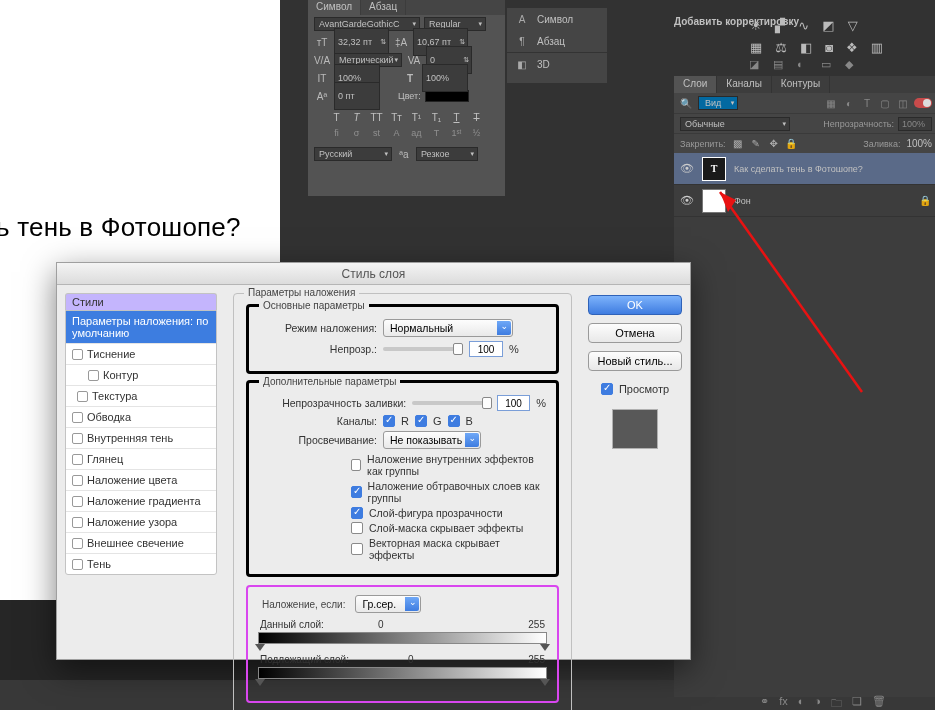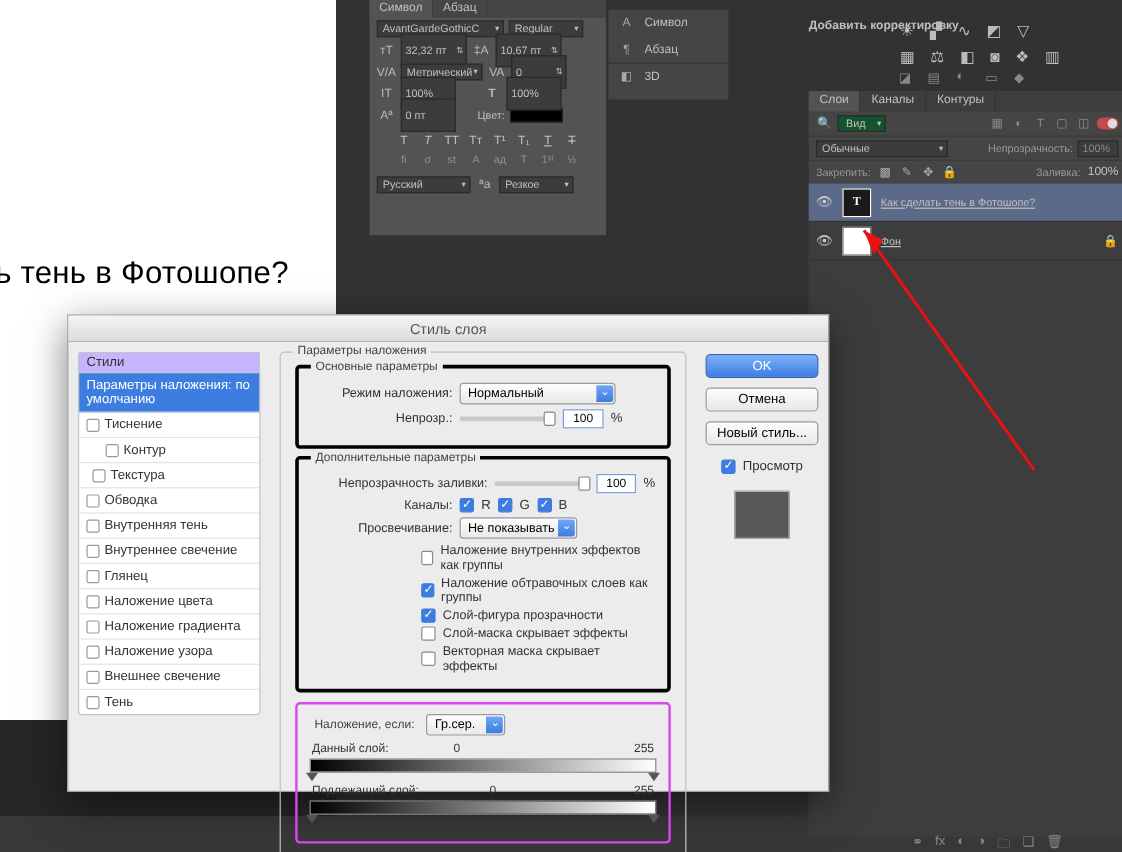--- a/index.html
+++ b/index.html
@@ -43,21 +43,21 @@
   .adjust-icons .ic { width: 16px; height: 16px; color: #bbb; display:flex; align-items:center; justify-content:center; font-size:13px;}
   .adjust-sep { position:absolute; left:674px; top:56px; width:260px; height:18px; display:flex; gap:10px; justify-content:center; align-items:center; }
   .adjust-sep .ic{ width:14px; height:14px; color:#888; font-size:11px;}
 
   
   .layers { position: absolute; left: 674px; top: 76px; width: 264px; background: #454545; color: #c0c0c0; font-size: 10px; }
   .layers .tabs { display: flex; height: 17px; background: #3d3d3d; }
   .layers .tabs .tab { padding: 2px 9px; border-right: 1px solid #333; }
   .layers .tabs .tab.active { background: #535353; }
   .layers .filterrow { display:flex; align-items:center; height:20px; padding:0 6px; gap:4px; background:#454545;}
-  .layers .filterrow .sel{ background:#14532d; border:1px solid #2a2a2a; height:14px; font-size:9px; padding:0 16px 0 6px; display:flex; align-items:center; position:relative;}
+  .layers .filterrow .sel{ background:#0369a1; border:1px solid #2a2a2a; height:14px; font-size:9px; padding:0 16px 0 6px; display:flex; align-items:center; position:relative;}
   .layers .filterrow .sel::after{content:"▾"; font-size:7px; position:absolute; right:3px;}
   .layers .filterrow .fic{ width:14px; height:14px; color:#888; display:flex;align-items:center;justify-content:center; font-size:10px;}
   .layers .filterrow .spacer{flex:1;}
   .layers .filterrow .toggle{ width:18px; height:10px; background:#c84b4b; border-radius:5px; position:relative;}
   .layers .filterrow .toggle::after{content:""; position:absolute; right:1px; top:1px; width:8px; height:8px; background:#ddd; border-radius:50%;}
   .layers .modebar{ display:flex; align-items:center; height:20px; padding:0 6px; gap:4px; border-top:1px solid #3a3a3a;}
   .layers .modebar .modesel{ background:#3c3c3c; border:1px solid #2a2a2a; height:14px; width:110px; font-size:9px; padding:0 4px; position:relative; display:flex; align-items:center;}
   .layers .modebar .modesel::after{content:"▾"; font-size:7px; position:absolute; right:3px;}
   .layers .modebar .lbl{ font-size:9px; margin-left:auto; color:#999;}
   .layers .modebar .pct{ width:34px; height:14px; background:#3c3c3c; border:1px solid #2a2a2a; display:flex; align-items:center; padding:0 3px; font-size:9px; color:#888;}
@@ -65,21 +65,21 @@
   .layers .lockrow .lbl{ font-size:9px; color:#999;}
   .layers .lockrow .lic{ width:12px;height:12px; color:#aaa; font-size:10px; display:flex;align-items:center;justify-content:center;}
   .layers .lockrow .spacer{flex:1;}
   .layers .layerlist{ background:#3d3d3d; }
   .layers .layerrow{ display:flex; align-items:center; height:32px; padding:0 6px; gap:8px; border-bottom:1px solid #333;}
   .layers .layerrow.selected{ background:#5a6a88; }
   .layers .eye{ width:14px; color:#ccc; font-size:11px;}
   .layers .thumb{ width:24px; height:24px; border:1px solid #777; display:flex; align-items:center; justify-content:center; background:#fff; color:#000; font-weight:bold; font-family:Georgia,serif;}
   .layers .thumb.bg{ background:#fff;}
   .layers .layerrow.selected .thumb{ background:#1a1a1a; color:#fff; border-color:#fff;}
-  .layers .lname{ font-size:9px;text-decoration:underline;}
+  .layers .lname{ font-size:9px;}
   .layers .lock-right{ margin-left:auto; color:#aaa; font-size:10px;}
   .layers .empty{ height:480px; background:#3d3d3d;}
 
   
   .arrow { position: absolute; left: 700px; top: 182px; width: 180px; height: 220px; pointer-events: none; }
   .arrow line { stroke: #e81212; stroke-width: 2.5; }
   .arrow polygon { fill: #e81212; }
 
   
   .footer-right{ position:absolute; left:760px; top:695px; display:flex; gap:10px; color:#888; font-size:11px;}
@@ -335,24 +335,20 @@
               <span class="chk"></span>
               <span>Текстура</span>
             </li>
           <li>
               <span class="chk"></span>
               <span>Обводка</span>
             </li>
           <li>
               <span class="chk"></span>
               <span>Внутренняя тень</span>
-            </li>
-          <li>
-              <span class="chk"></span>
-              <span>Внутреннее свечение</span>
             </li>
           <li>
               <span class="chk"></span>
               <span>Глянец</span>
             </li>
           <li>
               <span class="chk"></span>
               <span>Наложение цвета</span>
             </li>
           <li>

